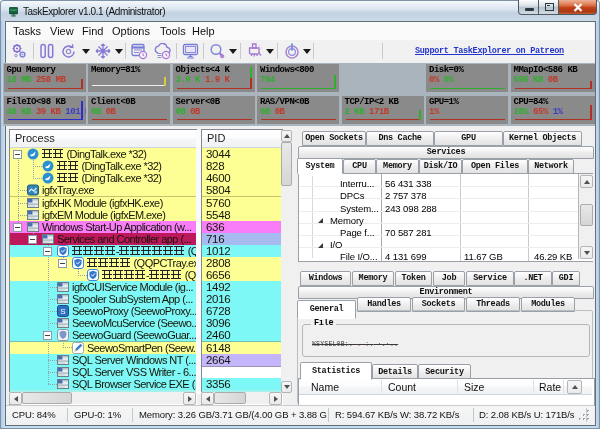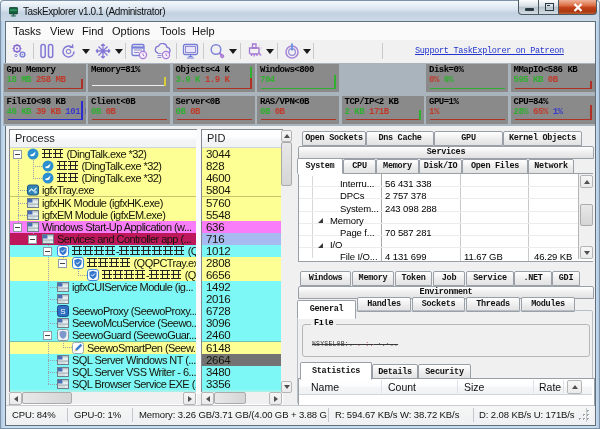--- a/index.html
+++ b/index.html
@@ -155,21 +155,21 @@
 <span class="darr" style="left:260px"></span>
 <span class="tsep" style="left:271px"></span>
 <svg class="ab" style="left:278px;top:2px" width="16" height="18" viewBox="0 0 16 18" fill="none">
 <circle cx="8" cy="10" r="6" stroke="#ac86d6" stroke-width="1.6"></circle>
         <circle cx="8" cy="10" r="3.4" stroke="#938ad6" stroke-width="1.2"></circle>
         <path d="M8 1.5v7" stroke="#6f96e0" stroke-width="2"></path>
       </svg>
 <span class="darr" style="left:297px"></span>
 <span class="tsep" style="left:307px"></span>
 <span class="tsep" style="left:376px"></span>
-<a class="ab" style="left:409px;top:6px;font-family:'Liberation Mono',monospace;font-size:8.5px;font-weight:normal;letter-spacing:-0.3px;color:#2233cc;text-decoration:underline">Support TaskExplorer on Patreon</a>
+<a class="ab" style="left:409px;top:6px;font-family:'Liberation Mono',monospace;font-size:8.5px;font-weight:bold;letter-spacing:-0.3px;color:#2233cc;text-decoration:underline">Support TaskExplorer on Patreon</a>
 </div>
 <div id="graphs">
 <div class="g" style="left:0.5px;top:1px">
         <em>Gpu Memory</em>
         <div class="v"><span class="gv">18 MB</span> <span class="rv">258 MB</span></div>
         <div class="gl" style="left:4px;right:3px;top:24px;background:#b03024"></div>
         <div class="gs" style="right:3px;top:15px;height:10px;background:#b03024"></div>
       </div>
 <div class="g" style="left:85px;top:1px">
         <em>Memory=81%</em>
@@ -352,20 +352,21 @@
         <span class="tx" style="left:62px">igfxCUIService Module (ig...</span>
       </div>
 <div class="tr" style="top:163.2px;background:#7ef7f7">
         <svg class="ic" style="left:47px" width="12" height="12" viewBox="0 0 12 12">
           <rect x="0.5" y="1.5" width="11" height="9" fill="#e7edef" stroke="#6e7e88"></rect>
           <rect x="1" y="2" width="4.5" height="3.5" fill="#4a6fb4"></rect>
           <rect x="6" y="2" width="5" height="1.5" fill="#b8c6cc"></rect>
           <rect x="1" y="6.5" width="10" height="1.2" fill="#9fb2ba"></rect>
           <rect x="1" y="8.5" width="7" height="1" fill="#c0cdd2"></rect>
         </svg>
+        <span class="tx" style="left:62px">Spooler SubSystem App (...</span>
       </div>
 <div class="tr" style="top:175.2px;background:#7ef7f7">
         <svg class="ic" style="left:47px" width="12" height="12" viewBox="0 0 12 12">
           <rect x="0.5" y="0.5" width="11" height="11" rx="2" fill="#2f6fc0" stroke="#1c4a8a"></rect>
           <text x="6" y="9" font-size="8" fill="#fff" text-anchor="middle" font-family="Liberation Sans">S</text>
         </svg>
         <span class="tx" style="left:62px">SeewoProxy (SeewoProxy...</span>
       </div>
 <div class="tr" style="top:187.3px;background:#7ef7f7">
         <svg class="ic" style="left:47px" width="12" height="12" viewBox="0 0 12 12">
@@ -495,25 +496,22 @@
       </div>
 <div class="tr" style="top:187.3px;background:#7ef7f7">
         <span class="tx" style="left:4px">3096</span>
       </div>
 <div class="tr" style="top:199.4px;background:#7ef7f7">
         <span class="tx" style="left:4px">2460</span>
       </div>
 <div class="tr" style="top:211.5px;background:#fdff94">
         <span class="tx" style="left:4px">6148</span>
       </div>
-<div class="tr" style="top:223.6px;background:#737373">
+<div class="tr" style="top:223.6px;background:#c4b5fd">
         <span class="tx" style="left:4px">2664</span>
-      </div>
-<div class="tr" style="top:235.6px;background:#7ef7f7">
-        <span class="tx" style="left:4px">3480</span>
       </div>
 <div class="tr" style="top:247.7px;background:#7ef7f7">
         <span class="tx" style="left:4px">3356</span>
       </div>
 <div class="tr" style="top:259.9px;background:#a5f2ec;height:2.6px"></div>
 </div>
 
 <div class="sb ab" style="left:281px;top:130px;width:11px;height:262px">
 <div class="sbtn" style="left:0;top:0px;width:9px;height:10px">
         <span class="ua"></span>

